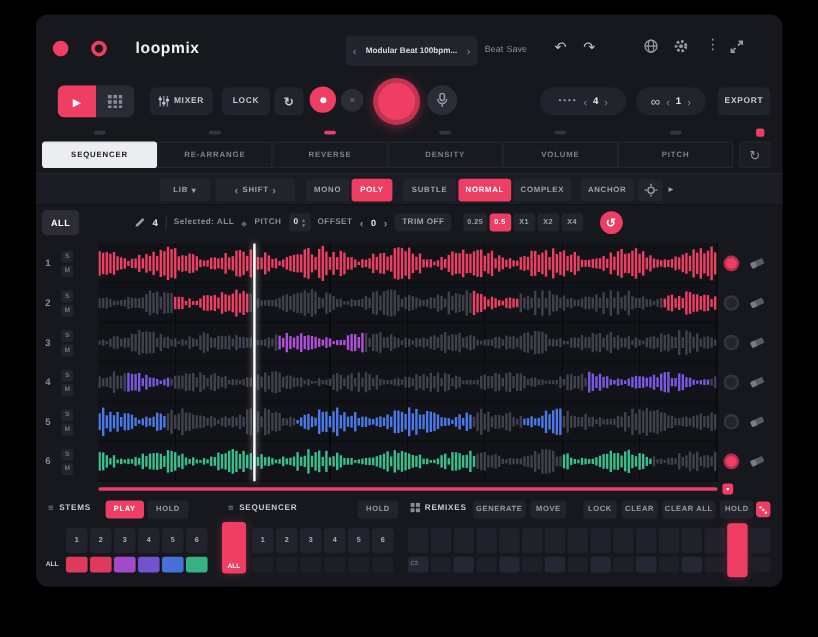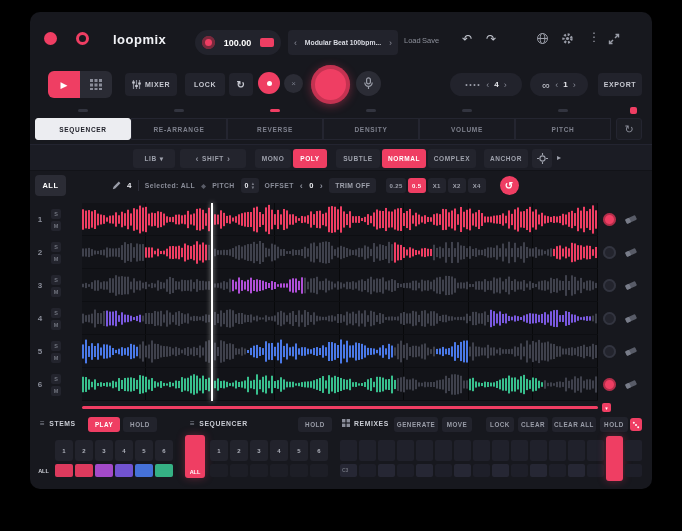--- a/index.html
+++ b/index.html
@@ -1,20 +1,20 @@
 <!DOCTYPE html>
 <html><head>
 <meta charset="utf-8">
 <style>
 *{margin:0;padding:0;box-sizing:border-box;}
 html,body{width:682px;height:531px;background:#000;overflow:hidden;}
 body{font-family:"Liberation Sans",sans-serif;position:relative;}
 .app{position:absolute;left:30px;top:12px;width:622px;height:477px;background:#17181e;border-radius:10px;box-shadow:0 8px 34px rgba(0,0,0,.85);}
 
-.logo{position:absolute;left:14px;top:20px;display:flex;align-items:flex-start;gap:24px;}
+.logo{position:absolute;left:14px;top:20px;display:flex;align-items:flex-end;gap:24px;}
 .logo-c1{width:13px;height:13px;border-radius:50%;background:#ef3e63;}
 .logo-c2{width:13px;height:13px;border-radius:50%;border:3.5px solid #ef3e63;margin-left:-5px;}
 .logo-text{color:#f1f2f6;font-size:13px;font-weight:bold;letter-spacing:.5px;}
 .bpm-box{position:absolute;left:165px;top:18px;width:86px;height:25px;background:#22232c;border-radius:13px;display:flex;align-items:center;padding:0 7px;gap:5px;}
 .bpm-dot{width:13px;height:13px;border-radius:50%;background:#ef3e63;box-shadow:inset 0 0 0 3px rgba(23,24,30,.55);}
 .bpm-val{color:#fff;font-size:9px;font-weight:bold;flex:1;text-align:center;}
 .bpm-mini{width:14px;height:9px;border-radius:2px;background:#ef3e63;}
 .preset-box{position:absolute;left:258px;top:18px;width:110px;height:25px;background:#22232c;border-radius:4px;display:flex;align-items:center;padding:0 6px;gap:4px;}
 .chev{color:#8a8d99;font-size:9px;}
 .preset-name{flex:1;color:#d8dae2;font-size:6.8px;font-weight:bold;text-align:center;white-space:nowrap;overflow:hidden;}
@@ -112,31 +112,26 @@
 </head>
 <body>
 
 <div class="app">
 
   <div class="logo">
     <span class="logo-c1"></span>
     <span class="logo-c2"></span>
     <span class="logo-text">loopmix</span>
   </div>
-  <div class="bpm-box">
-    <span class="bpm-dot"></span>
-    <span class="bpm-val">100.00</span>
-    <span class="bpm-mini"></span>
-  </div>
   <div class="preset-box">
     <span class="chev">‹</span>
     <span class="preset-name">Modular Beat 100bpm...</span>
     <span class="chev">›</span>
   </div>
-  <span class="txtbtn" style="left:374px">Load</span>
+  <span class="txtbtn" style="left:374px">Beat</span>
   <span class="txtbtn" style="left:392px">Save</span>
   <span class="hicon" style="left:432px">↶</span>
   <span class="hicon" style="left:456px">↷</span>
   <span class="hicon sm" style="left:506px;top:20px">
     <svg width="13" height="13" viewBox="0 0 13 13">
         <g stroke="#9a9da8" stroke-width="1" fill="none">
           <circle cx="6.5" cy="6.5" r="5"></circle>
           <ellipse cx="6.5" cy="6.5" rx="2.3" ry="5"></ellipse>
           <line x1="1.5" y1="6.5" x2="11.5" y2="6.5"></line>
         </g>

